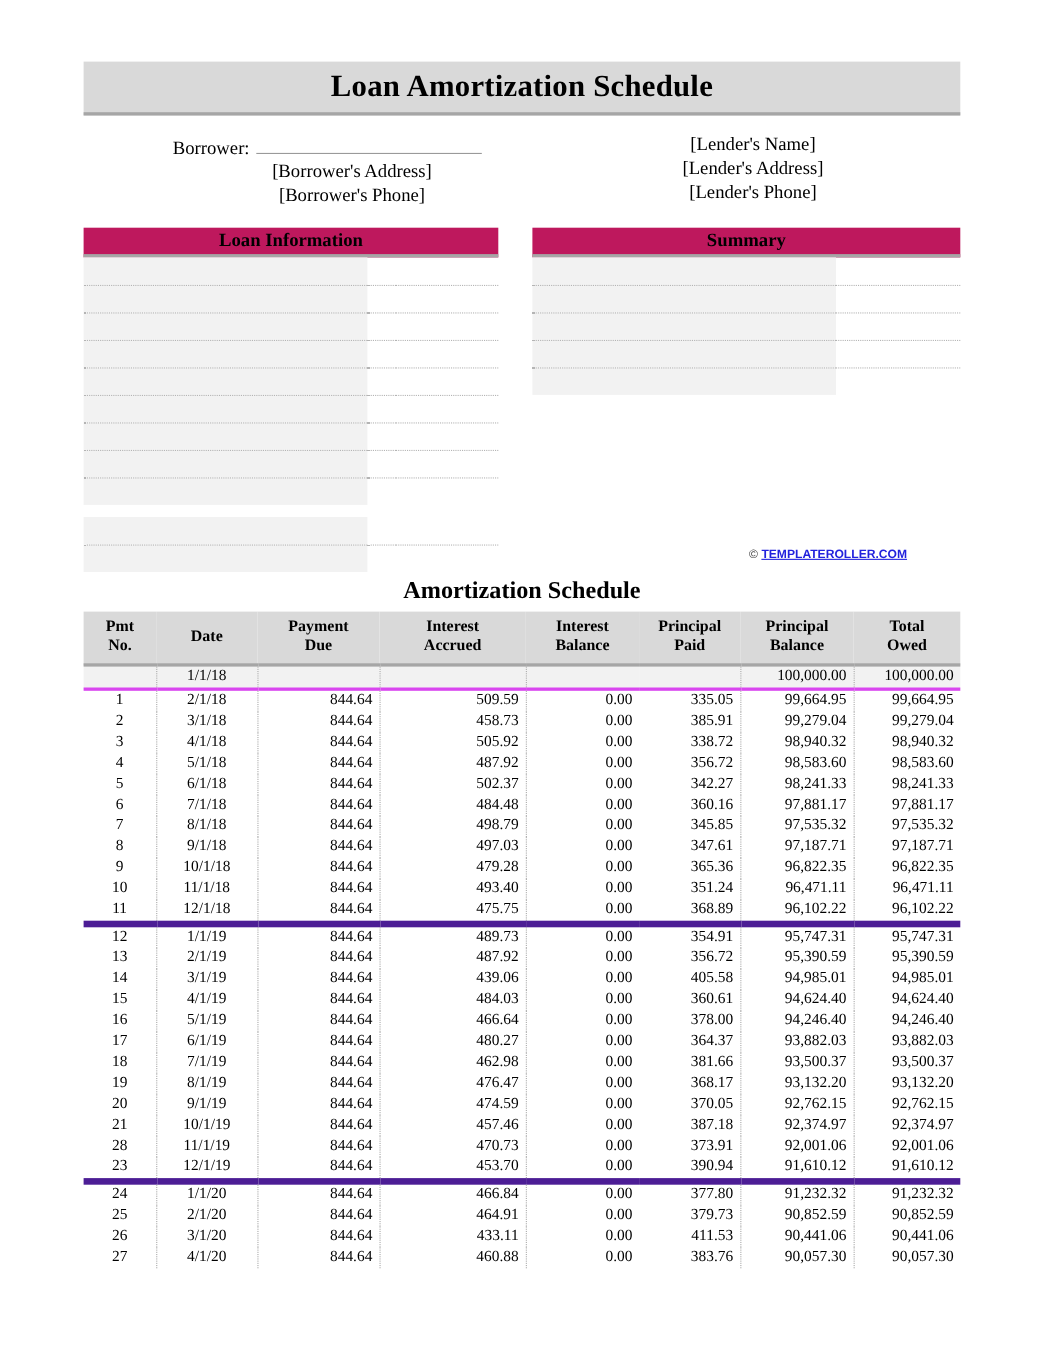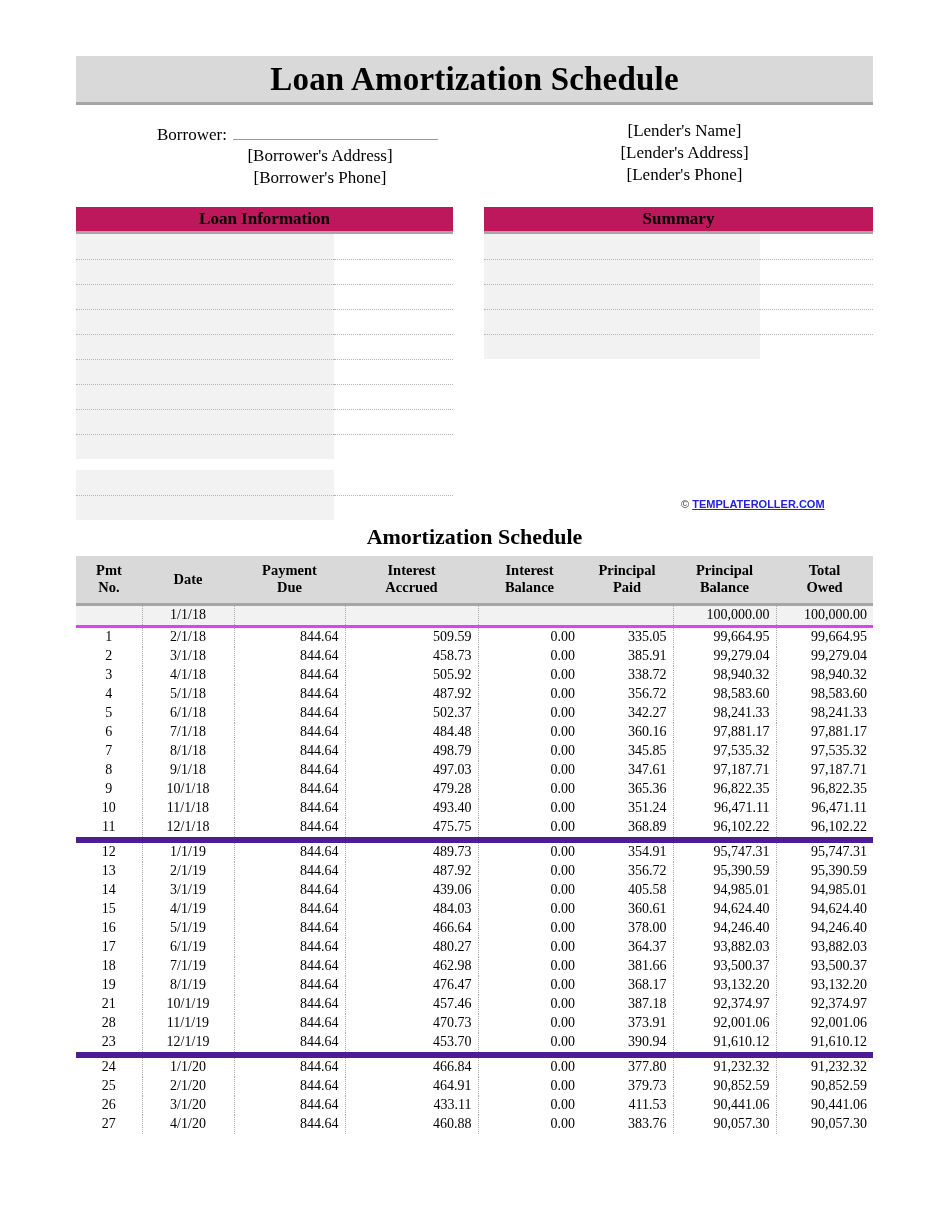--- a/index.html
+++ b/index.html
@@ -19,21 +19,21 @@
   
   #doc-title-bar {
     position: absolute;
     left: 76px; top: 56px;
     width: 797px; height: 49px;
     background: #d9d9d9;
     border-bottom: 3px solid #a6a6a6;
     display: flex; align-items: center; justify-content: center;
   }
   #doc-title-bar .title-text {
-    font-size: 33px;
+    font-size: 28px;
     font-weight: bold;
     letter-spacing: 0.2px;
     line-height: 1;
   }
 
   
   #parties {
     position: absolute;
     left: 76px; top: 120px;
     width: 797px; height: 72px;
@@ -527,20 +527,30 @@
           <td class="col-no">19</td>
           <td class="col-date">8/1/19</td>
           <td>844.64</td>
           <td>476.47</td>
           <td class="nosep">0.00</td>
           <td>368.17</td>
           <td>93,132.20</td>
           <td class="last">93,132.20</td>
         </tr>
         <tr>
+          <td class="col-no">20</td>
+          <td class="col-date">9/1/19</td>
+          <td>844.64</td>
+          <td>474.59</td>
+          <td class="nosep">0.00</td>
+          <td>370.05</td>
+          <td>92,762.15</td>
+          <td class="last">92,762.15</td>
+        </tr>
+        <tr>
           <td class="col-no">21</td>
           <td class="col-date">10/1/19</td>
           <td>844.64</td>
           <td>457.46</td>
           <td class="nosep">0.00</td>
           <td>387.18</td>
           <td>92,374.97</td>
           <td class="last">92,374.97</td>
         </tr>
         <tr>

